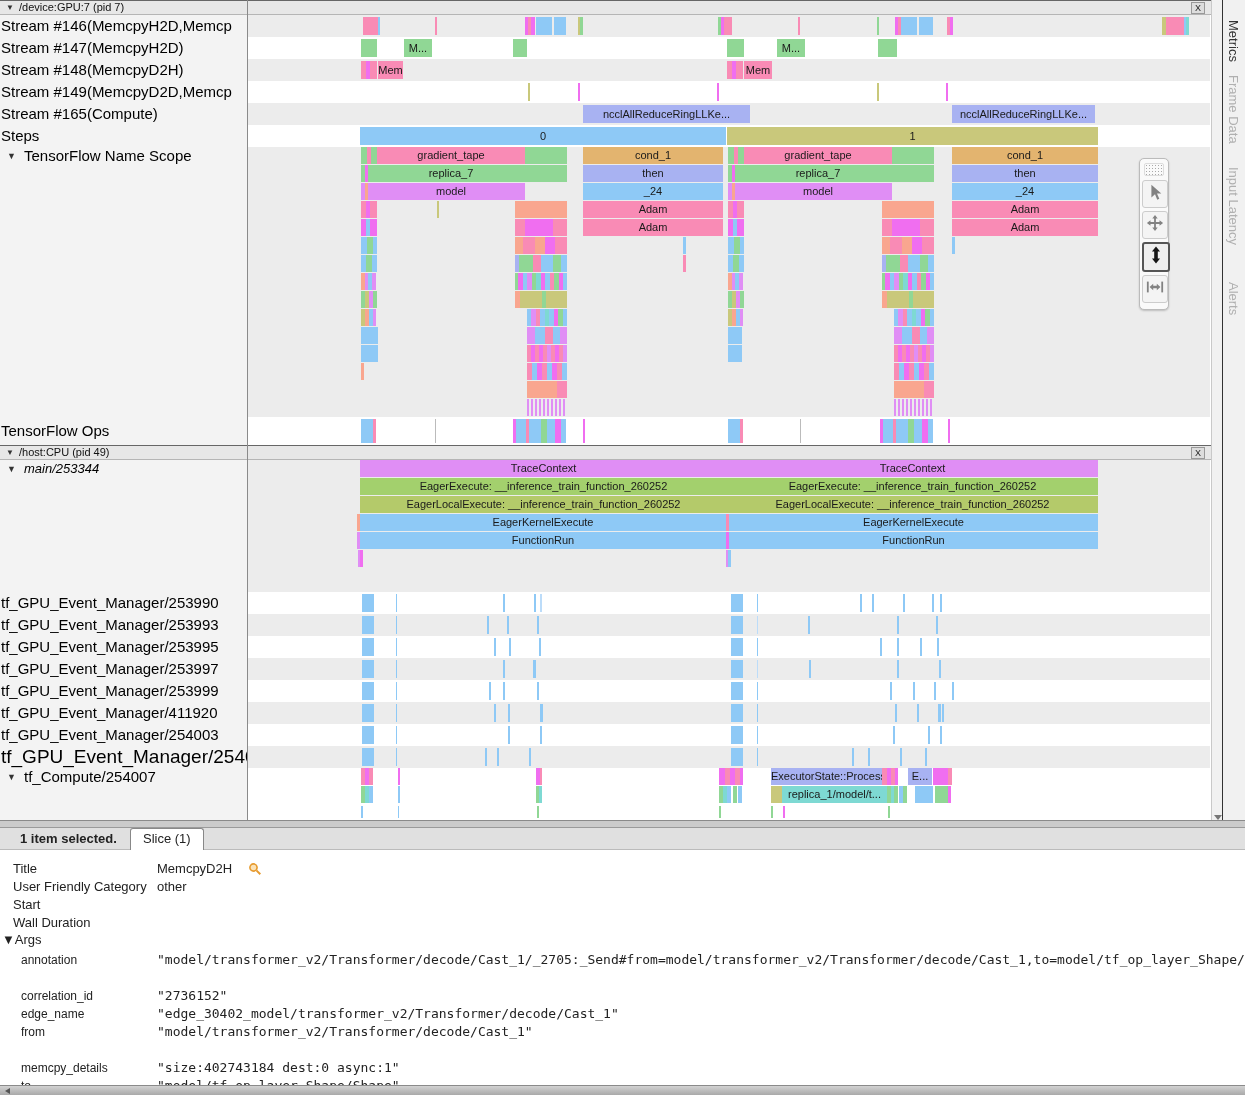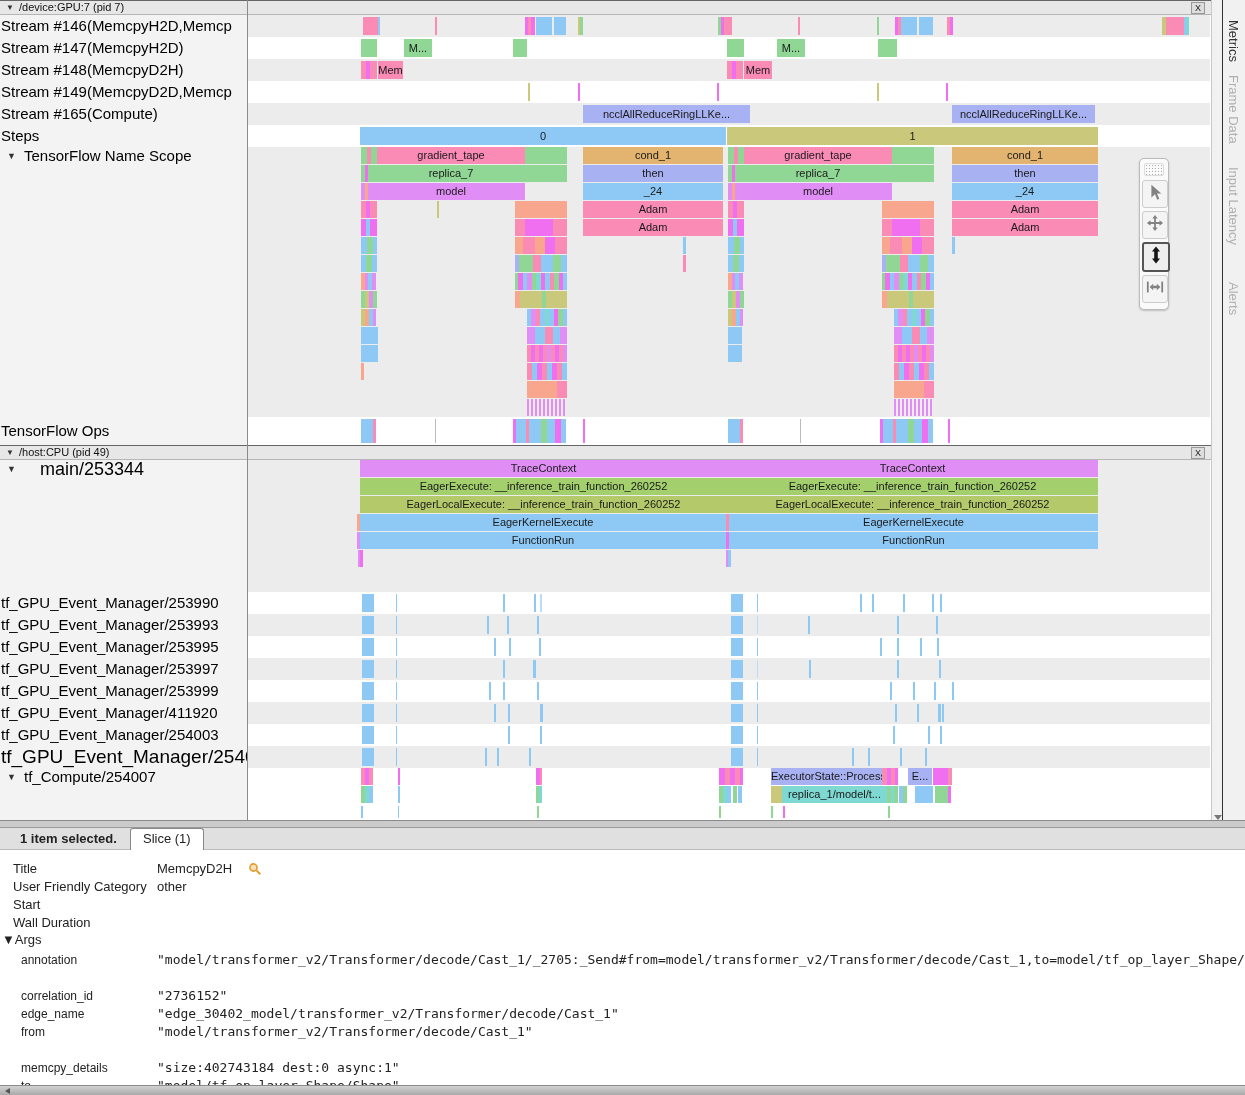--- a/index.html
+++ b/index.html
@@ -409,21 +409,21 @@
       <div class="slice" style="left: 914px; width: 8px; top: 419px; height: 24px; line-height: 24px; background: rgb(142, 201, 246);"></div>
       <div class="slice" style="left: 922px; width: 6px; top: 419px; height: 24px; line-height: 24px; background: rgb(240, 110, 240);"></div>
       <div class="slice" style="left: 928px; width: 5px; top: 419px; height: 24px; line-height: 24px; background: rgb(142, 201, 246);"></div>
       <div class="slice" style="left: 948px; width: 2px; top: 419px; height: 24px; line-height: 24px; background: rgb(240, 110, 240);"></div>
       <div class="prochdr" style="top: 445px;">
         <div class="arr">▼</div>
         <div class="txt">/host:CPU (pid 49)</div>
         <div class="xbtn">X</div>
       </div>
       <div class="rowbg" style="top: 460px; height: 18px; background: rgb(236, 236, 236);"></div>
-      <div class="tracklabel" style="top: 460px; line-height: 18px; font-size: 18px; left: 40px;">main/253344</div>
+      <div class="tracklabel" style="top: 460px; line-height: 18px; font-size: 13px; left: 24px; font-style: italic;">main/253344</div>
       <div class="tarr" style="left: 7px; top: 460px; line-height: 18px;">▼</div>
       <div class="slice" style="left: 360px; width: 367px; top: 460px; height: 17px; line-height: 17px; background: rgb(224, 142, 245);">TraceContext</div>
       <div class="slice" style="left: 727px; width: 371px; top: 460px; height: 17px; line-height: 17px; background: rgb(224, 142, 245);">TraceContext</div>
       <div class="rowbg" style="top: 478px; height: 18px; background: rgb(236, 236, 236);"></div>
       <div class="slice" style="left: 360px; width: 367px; top: 478px; height: 17px; line-height: 17px; background: rgb(163, 208, 109);">EagerExecute: __inference_train_function_260252</div>
       <div class="slice" style="left: 727px; width: 371px; top: 478px; height: 17px; line-height: 17px; background: rgb(163, 208, 109);">EagerExecute: __inference_train_function_260252</div>
       <div class="rowbg" style="top: 496px; height: 18px; background: rgb(236, 236, 236);"></div>
       <div class="slice" style="left: 360px; width: 367px; top: 496px; height: 17px; line-height: 17px; background: rgb(180, 202, 106);">EagerLocalExecute: __inference_train_function_260252</div>
       <div class="slice" style="left: 727px; width: 371px; top: 496px; height: 17px; line-height: 17px; background: rgb(180, 202, 106);">EagerLocalExecute: __inference_train_function_260252</div>
       <div class="rowbg" style="top: 514px; height: 18px; background: rgb(236, 236, 236);"></div>

